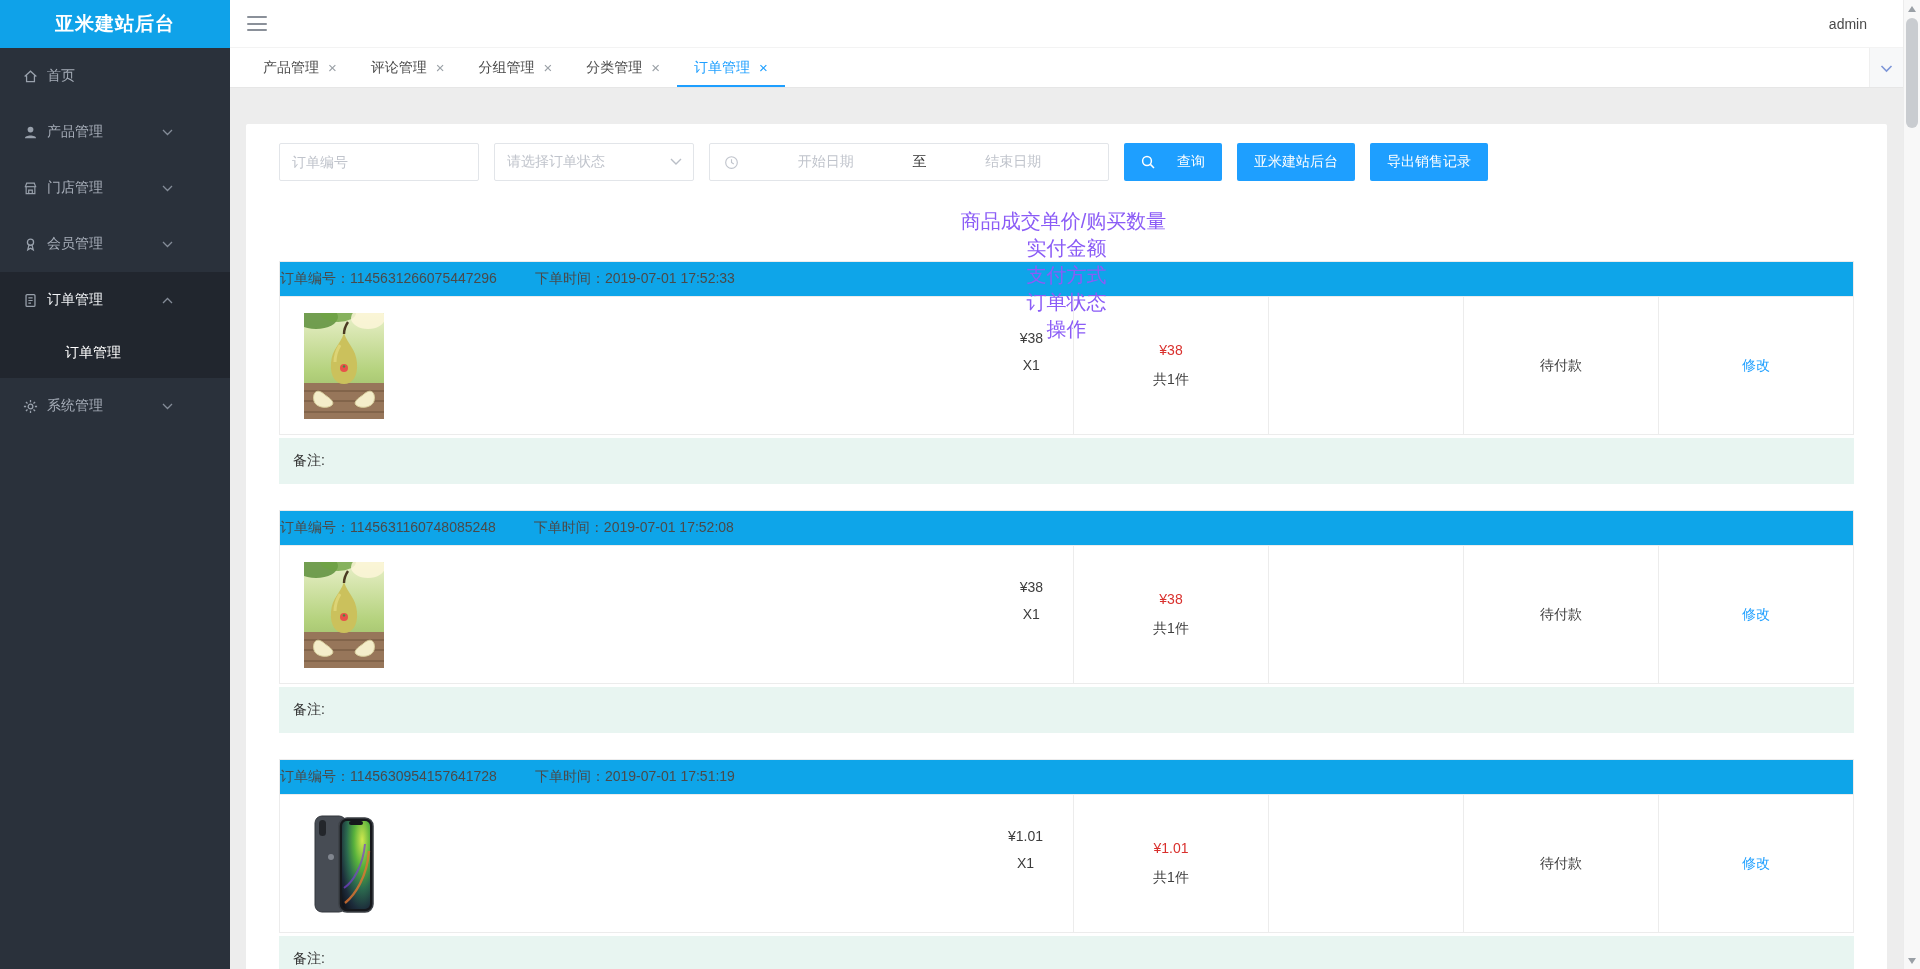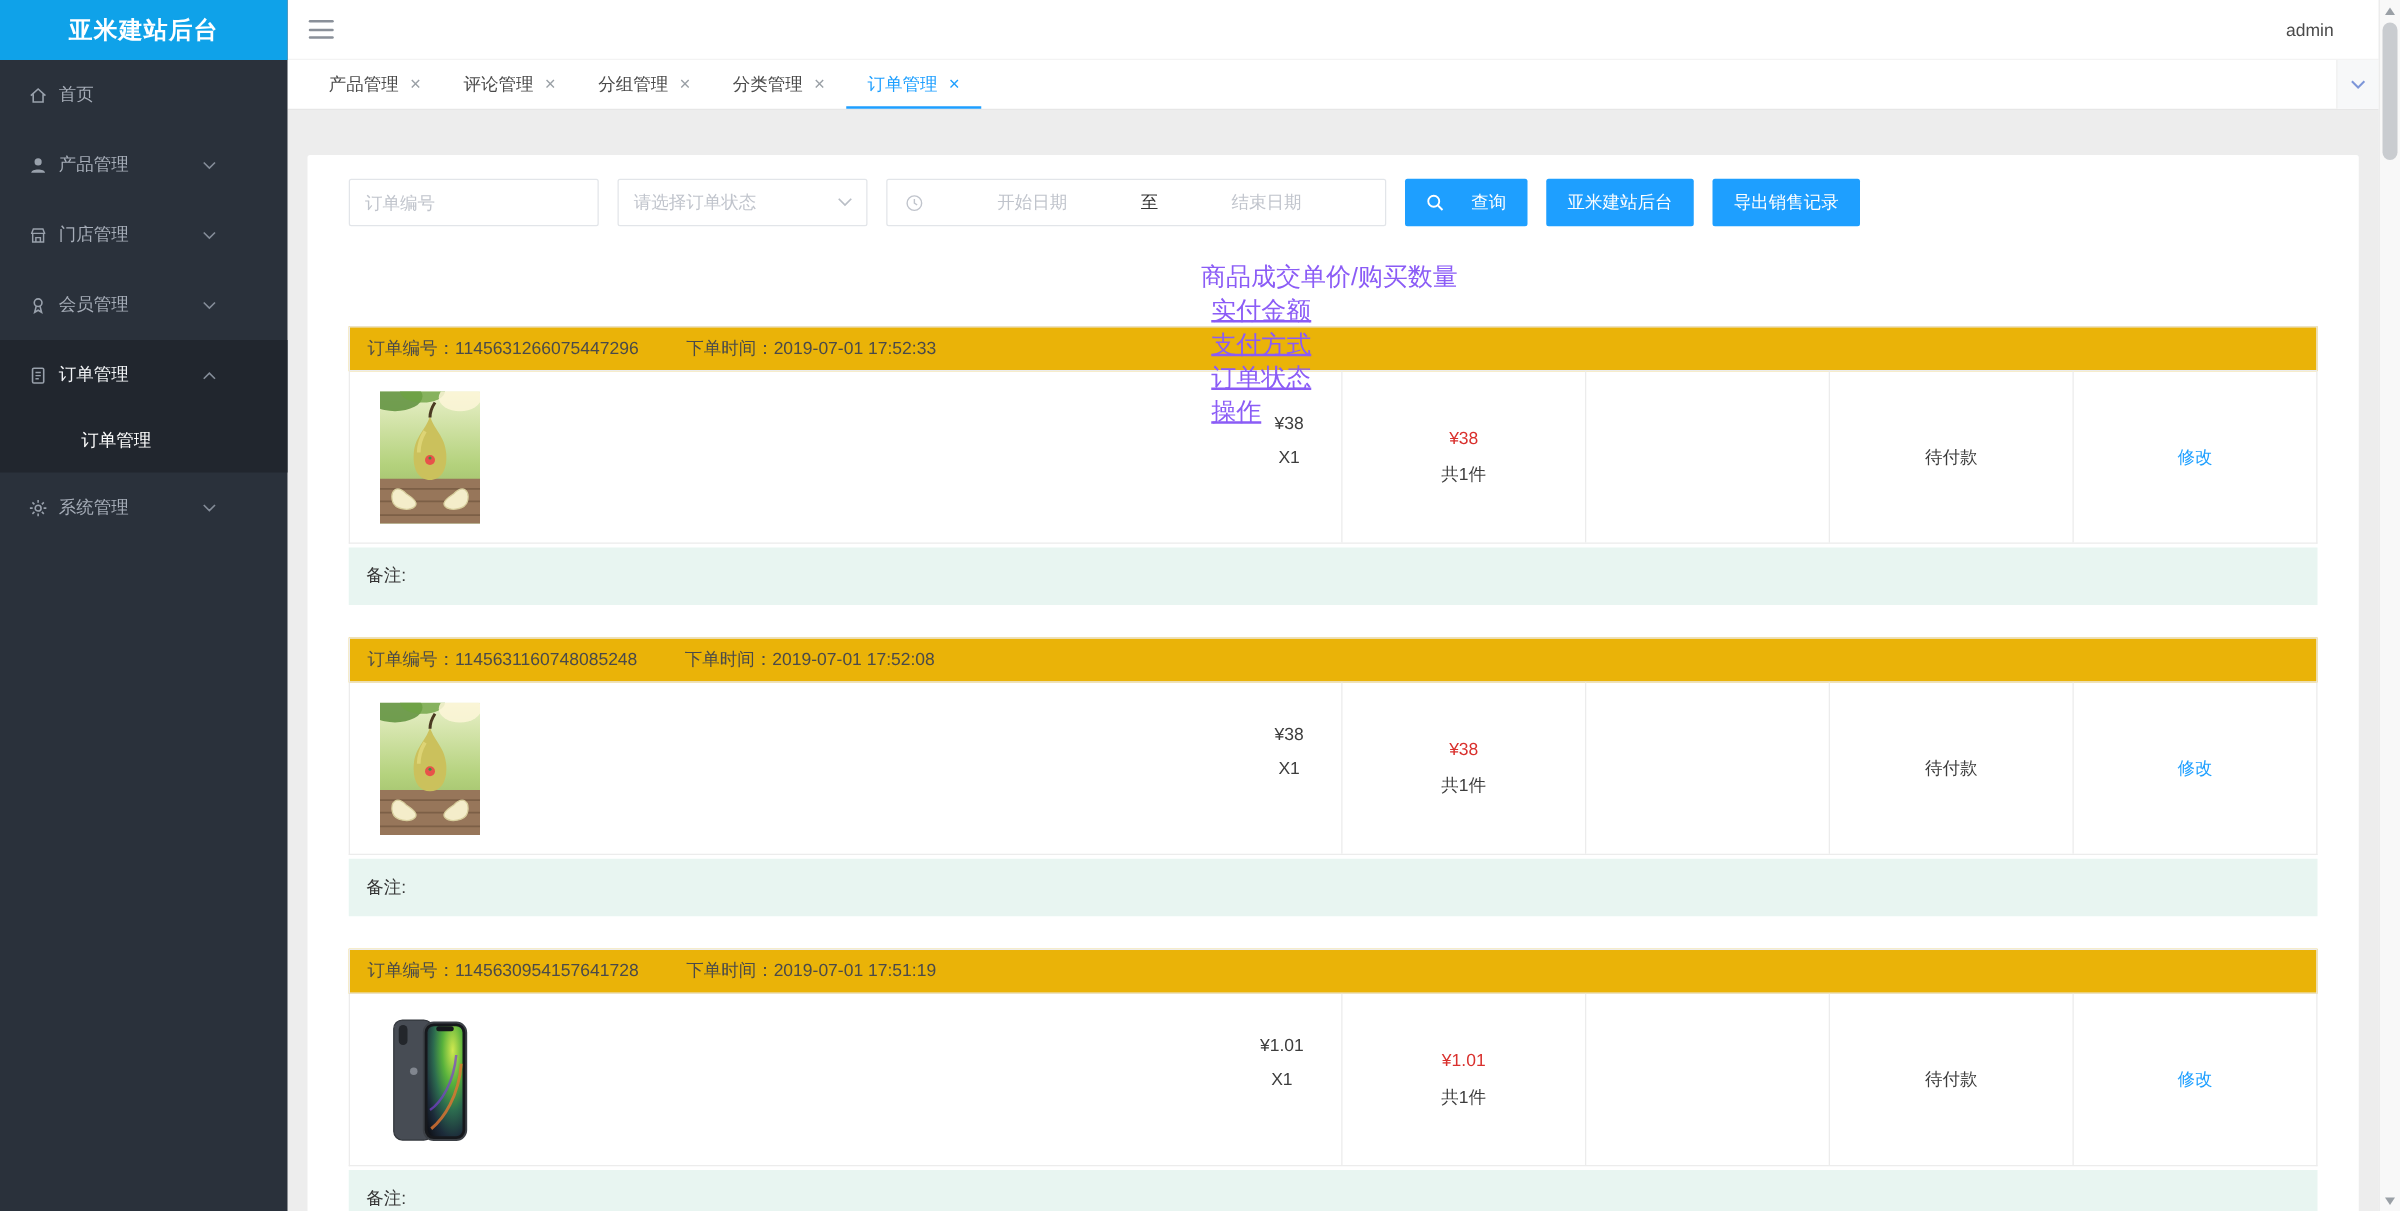--- a/index.html
+++ b/index.html
@@ -60,25 +60,25 @@
   .select-box .sel-chev { position:absolute; right:11px; color:#b9bec6; width:12px; height:8px; }
   .select-box .sel-chev svg { width:12px; height:8px; display:block; }
   .btn { height:38px; background:#1e9fff; color:#fff; border:none; border-radius:2px; font-size:14px;
          padding:0 17px; display:inline-flex; align-items:center; gap:22px; cursor:pointer; }
   .btn .mag { width:14px; height:14px; }
   .btn .mag svg { width:14px; height:14px; display:block; }
 
   
   .table-head { display:flex; height:40px; align-items:center; color:#8b5cf6; font-size:20px; margin-bottom:13px;flex-direction:column; }
   .th-product { flex:1; display:flex; justify-content:space-between; padding:0 16px 0 10px; }
-  .th-cell { width:195px; text-align:left;text-decoration:underline; }
+  .th-cell { width:195px; text-align:center; }
 
   .order-block { margin-bottom:26px; }
-  .order-strip { height:36px; background:#eab308; border:1px solid #ececec; display:flex; align-items:center;
-                 padding-left:14px; font-size:14px; color:#4a4a4a; }
+  .order-strip { height:36px; background:#0ea5e9; border:1px solid #ececec; display:flex; align-items:center;
+                 font-size:14px; color:#4a4a4a; }
   .order-strip .o-time { margin-left:38px; }
   .order-row { display:flex; border:1px solid #ececec; border-top:none; height:138px; }
   .cell-product { flex:1; display:flex; justify-content:space-between; padding:16px 30px 16px 24px; }
   .thumb { width:80px; height:106px; display:block; overflow:hidden; }
   .thumb svg { display:block; }
   .pq { text-align:center; padding-top:12px; font-size:14px; color:#3d3d3d; line-height:27px; }
   .cell { width:195px; border-left:1px solid #ececec; display:flex; flex-direction:column; align-items:center;
           justify-content:center; font-size:14px; color:#3d3d3d; gap:13px; }
   .red { color:#d9302d; }
   .link { color:#1e9fff; cursor:pointer; font-size:14px; }

